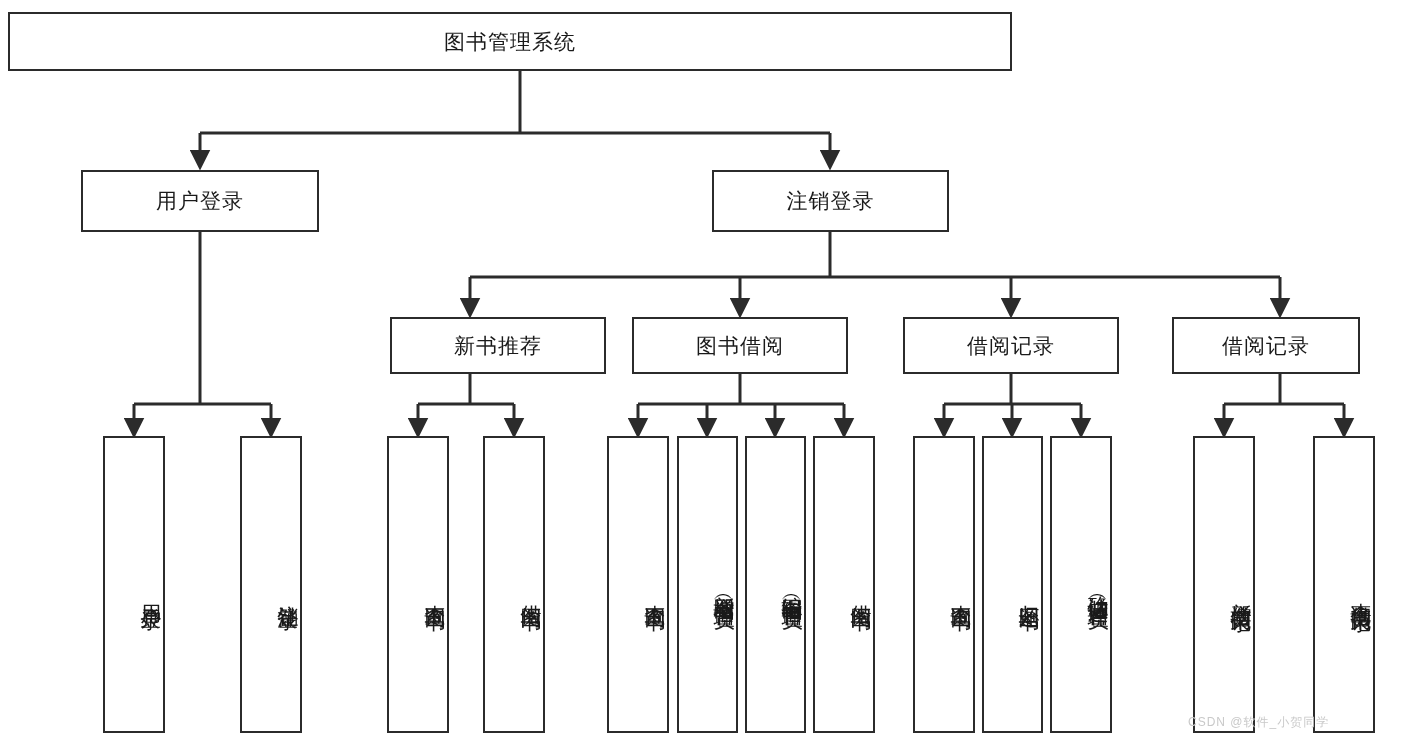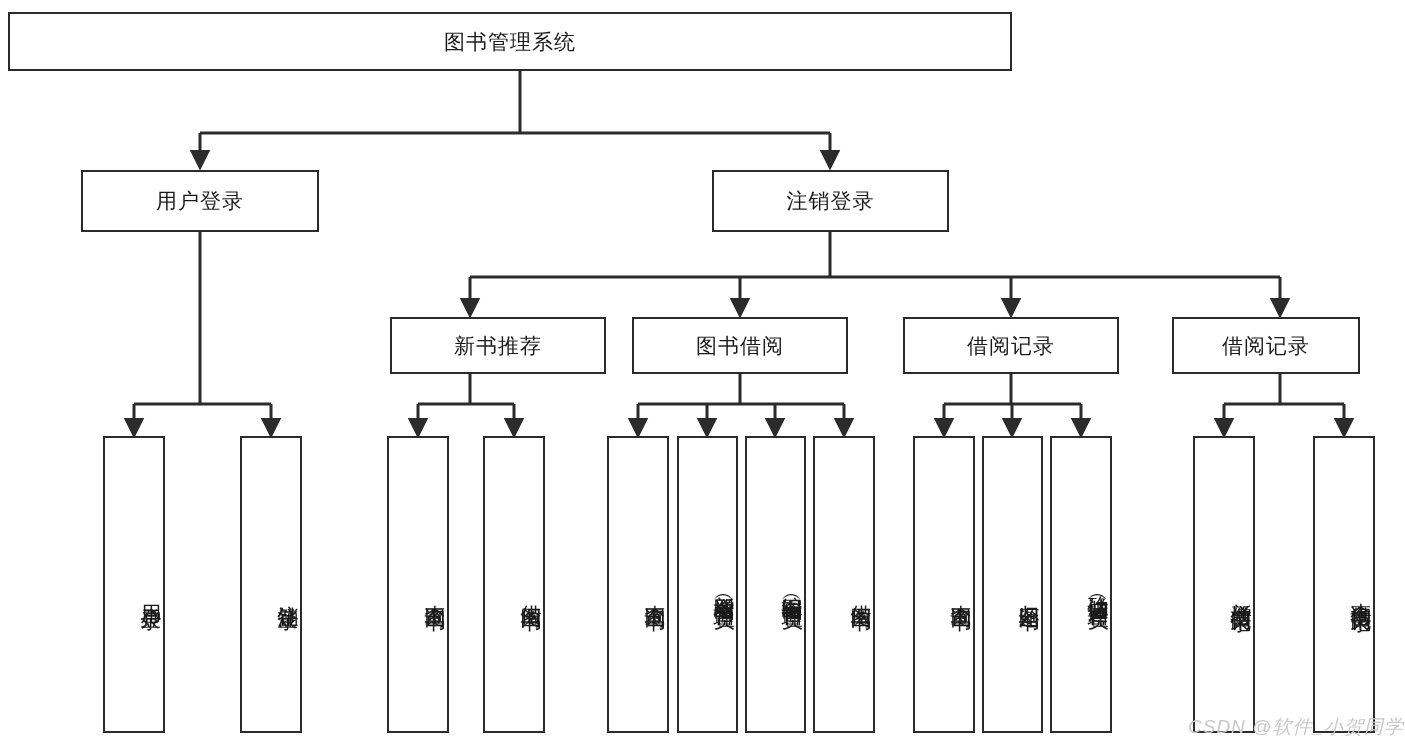--- a/index.html
+++ b/index.html
@@ -49,25 +49,24 @@
     line-height: 1.18;
     letter-spacing: 2px;
   }
   .node.v .vtext {
     writing-mode: vertical-rl;
     text-orientation: upright;
     white-space: nowrap;
   }
   .watermark {
     position: absolute;
-    font-size: 19px;
+    font-size: 12px;
     color: #c9c9c9;
     white-space: nowrap;
     letter-spacing: 1px;
-    font-style: italic;
   }
 </style>
 </head>
 <body>
 
 <div id="canvas">
 
   <svg id="wires" viewBox="0 0 1405 747" width="1405" height="747">
     <defs>
       <marker id="arrow" viewBox="0 0 12 12" refX="6" refY="6" markerWidth="7" markerHeight="7" orient="auto-start-reverse">

